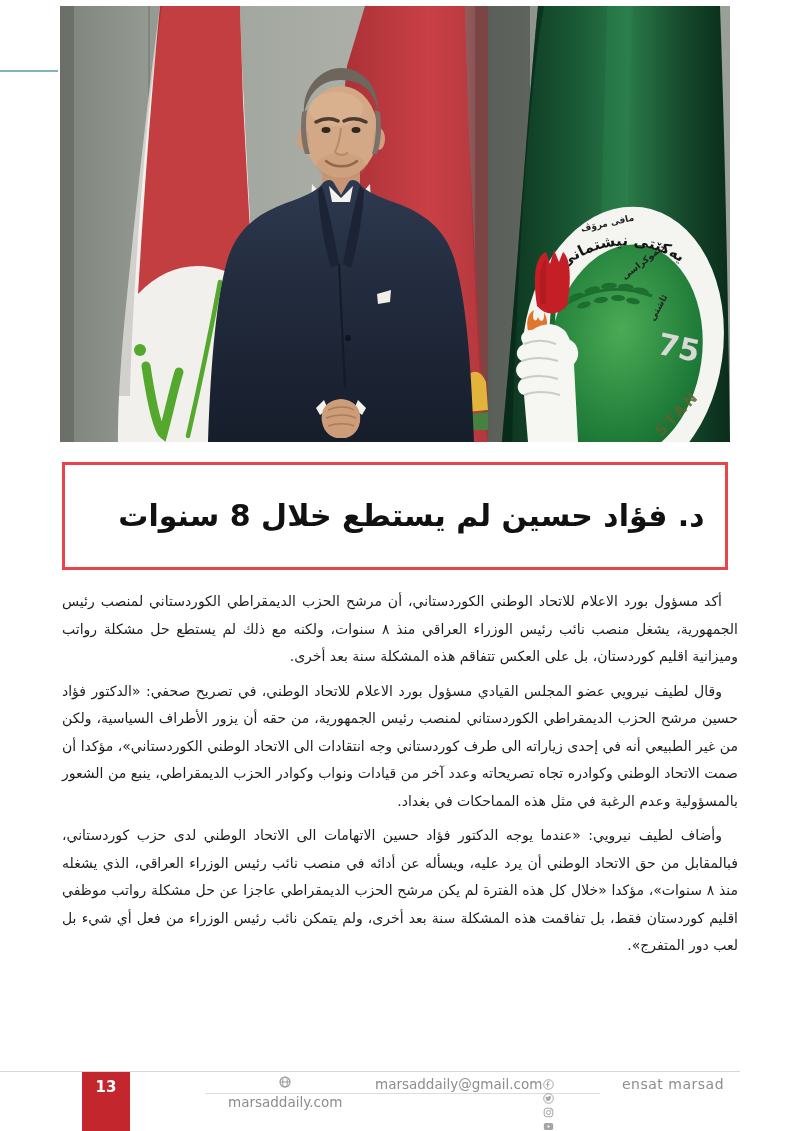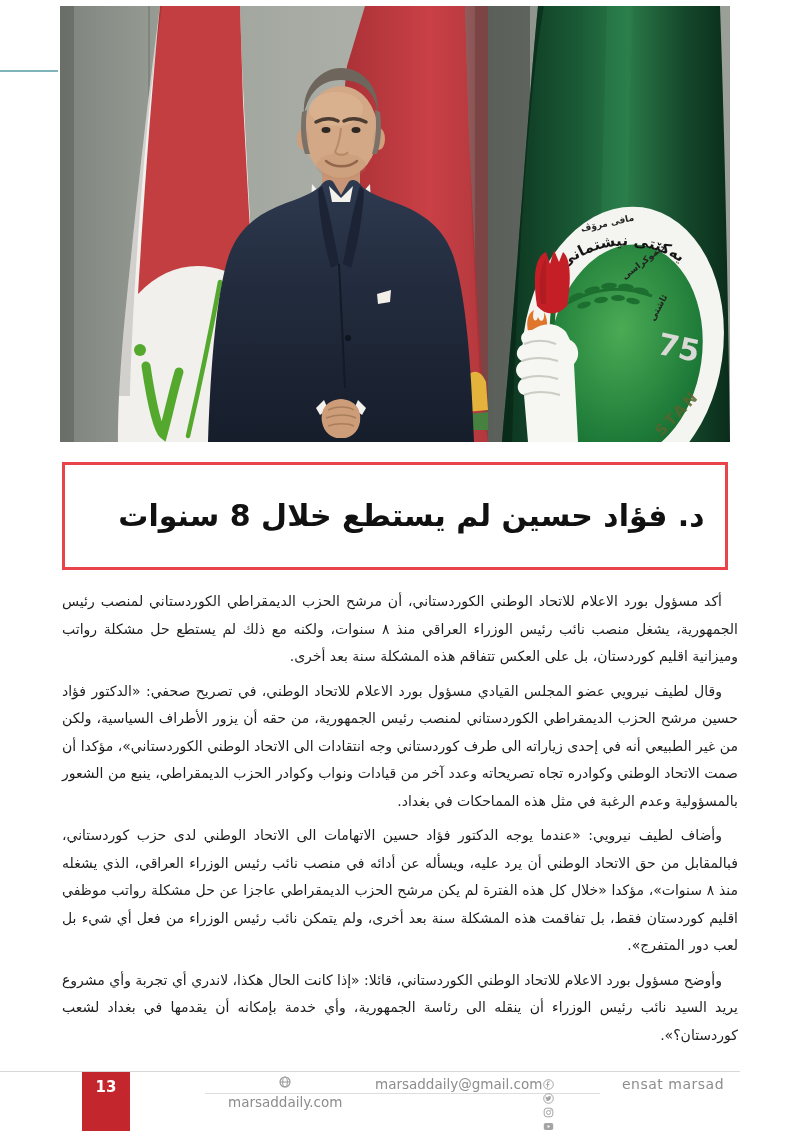--- a/index.html
+++ b/index.html
@@ -186,21 +186,20 @@
 </div>
 
 <div class="headline-box">
   <div class="hl">د. فؤاد حسين لم يستطع خلال 8 سنوات</div>
 </div>
 
 <div class="article">
   <p>أكد مسؤول بورد الاعلام للاتحاد الوطني الكوردستاني، أن مرشح الحزب الديمقراطي الكوردستاني لمنصب رئيس الجمهورية، يشغل منصب نائب رئيس الوزراء العراقي منذ ٨ سنوات، ولكنه مع ذلك لم يستطع حل مشكلة رواتب وميزانية اقليم كوردستان، بل على العكس تتفاقم هذه المشكلة سنة بعد أخرى.</p>
   <p>وقال لطيف نيرويي عضو المجلس القيادي مسؤول بورد الاعلام للاتحاد الوطني، في تصريح صحفي: «الدكتور فؤاد حسين مرشح الحزب الديمقراطي الكوردستاني لمنصب رئيس الجمهورية، من حقه أن يزور الأطراف السياسية، ولكن من غير الطبيعي أنه في إحدى زياراته الى طرف كوردستاني وجه انتقادات الى الاتحاد الوطني الكوردستاني»، مؤكدا أن صمت الاتحاد الوطني وكوادره تجاه تصريحاته وعدد آخر من قيادات ونواب وكوادر الحزب الديمقراطي، ينبع من الشعور بالمسؤولية وعدم الرغبة في مثل هذه المماحكات في بغداد.</p>
   <p>وأضاف لطيف نيرويي: «عندما يوجه الدكتور فؤاد حسين الاتهامات الى الاتحاد الوطني لدى حزب كوردستاني، فبالمقابل من حق الاتحاد الوطني أن يرد عليه، ويسأله عن أدائه في منصب نائب رئيس الوزراء العراقي، الذي يشغله منذ ٨ سنوات»، مؤكدا «خلال كل هذه الفترة لم يكن مرشح الحزب الديمقراطي عاجزا عن حل مشكلة رواتب موظفي اقليم كوردستان فقط، بل تفاقمت هذه المشكلة سنة بعد أخرى، ولم يتمكن نائب رئيس الوزراء من فعل أي شيء بل لعب دور المتفرج».</p>
-  <p>وأوضح مسؤول بورد الاعلام للاتحاد الوطني الكوردستاني، قائلا: «إذا كانت الحال هكذا، لاندري أي تجربة وأي مشروع يريد السيد نائب رئيس الوزراء أن ينقله الى رئاسة الجمهورية، وأي خدمة بإمكانه أن يقدمها في بغداد لشعب كوردستان؟».</p>
 </div>
 
 <div class="footer-topline"></div>
 <div class="footer-underline"></div>
 
 <div class="pagenum-box">13</div>
 
 <div class="f-item f-web">
   <span class="icon">
     <svg width="12" height="12" viewBox="0 0 12 12">

